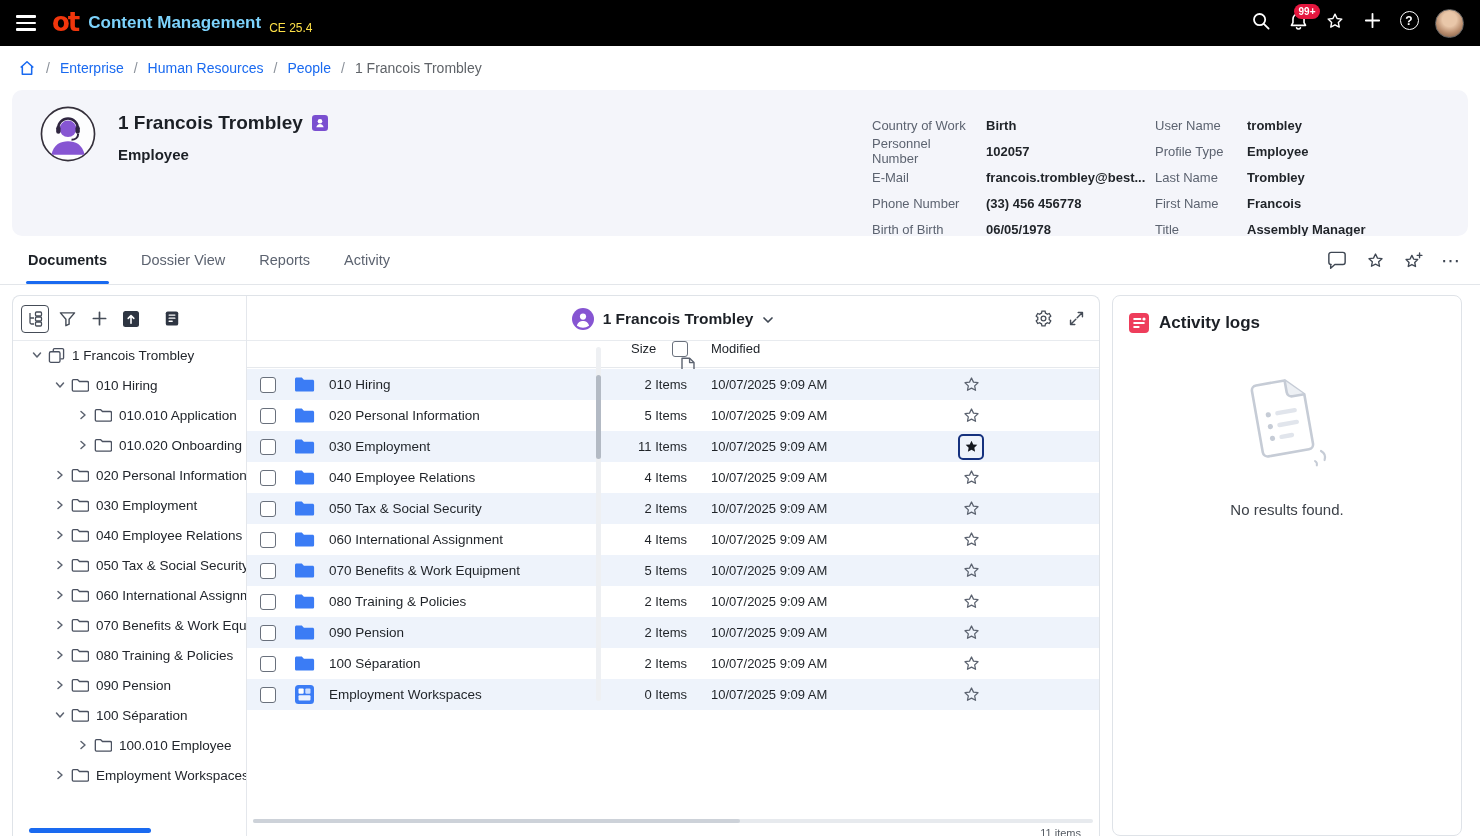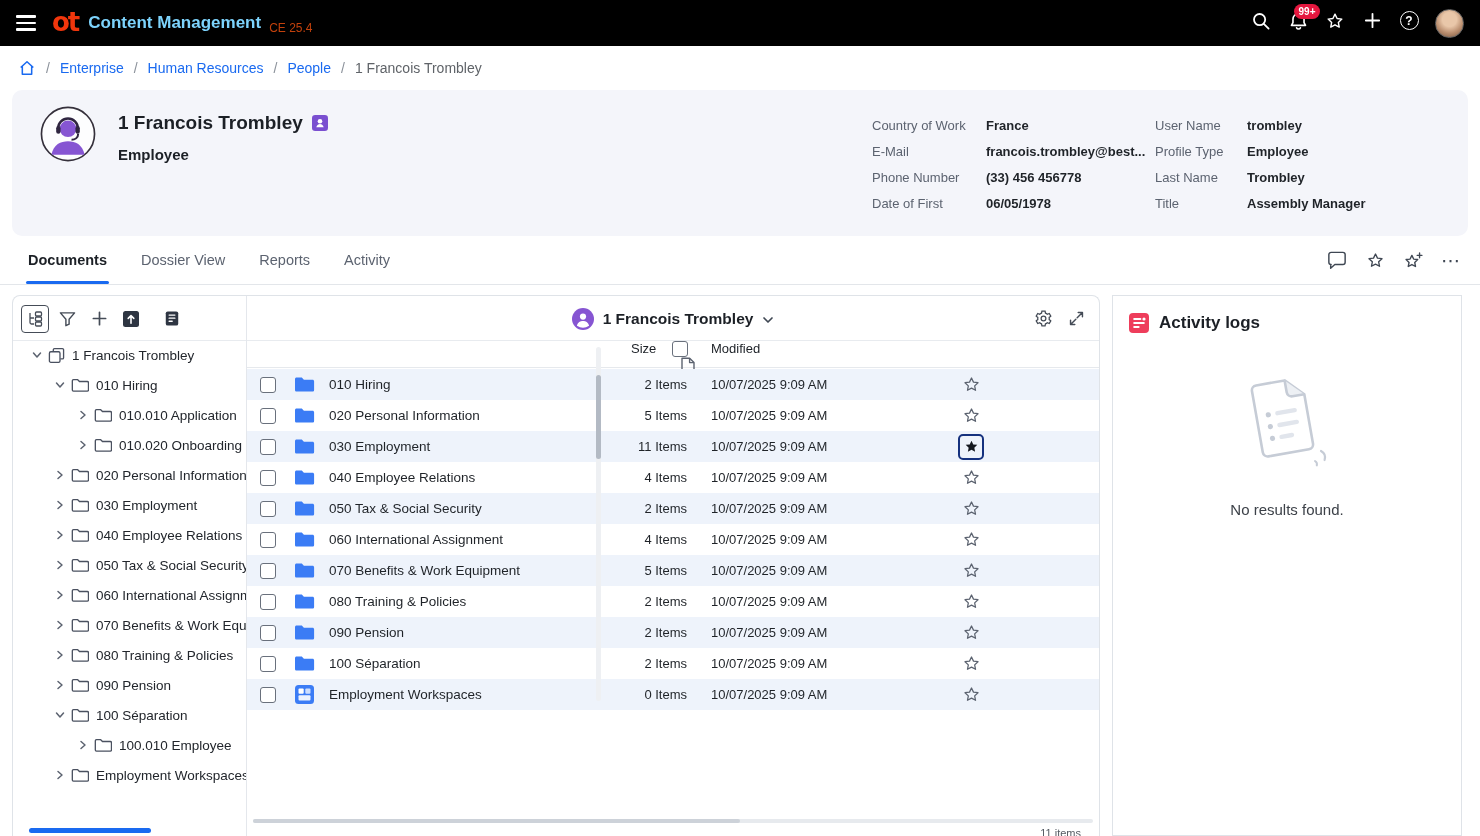--- a/index.html
+++ b/index.html
@@ -7,21 +7,21 @@
               font-family:"Liberation Sans", sans-serif; color:#1f2328; }
 
   
   .topbar { position:absolute; top:0; left:0; right:0; height:46px; background:var(--topbar-bg,#000);
             display:flex; align-items:center; padding:0 16px; z-index:9; }
   .hamburger { width:22px; cursor:pointer; }
   .hamburger i { display:block; width:20px; height:2.4px; background:#fff; margin:4px 0; border-radius:1px; }
   .logo { color:#F1360C; font-weight:800; font-size:26px; letter-spacing:-2px; line-height:0.9;
           margin-left:14px; font-family:"DejaVu Sans", sans-serif; }
   .apptitle { color:#7dd3fc; font-size:17px; font-weight:600; margin-left:10px; }
-  .version { color:#c2410c; font-size:12px; margin-left:8px; margin-top:10px; }
+  .version { color:#fde047; font-size:12px; margin-left:8px; margin-top:10px; }
   .tspacer { flex:1; }
   .tico { color:#fff; width:24px; height:24px; display:flex; align-items:flex-start; justify-content:center;
           position:relative; margin-left:13px; cursor:pointer; }
   .badge { position:absolute; top:-7px; right:-10px; background:var(--badge-red,#E5173F); color:#fff;
            font-size:10px; font-weight:700; padding:1.5px 4.5px; border-radius:9px; line-height:1.2; }
   .helpq { width:19px; height:19px; border:1.8px solid #fff; border-radius:50%;
            display:flex; align-items:center; justify-content:center; font-size:12px; font-weight:700; color:#fff; }
   .helpq::after { content:"?"; }
   .avatar-top { width:29px; height:29px; border-radius:50%; margin-left:14px; border:1px solid #666; cursor:pointer;
                 background:radial-gradient(circle at 50% 35%, #e9c7a9 0 32%, #b98d6e 62%, #6f4f39 100%); }
@@ -110,21 +110,21 @@
            justify-content:center; color:#5c6370; border-radius:5px; }
   .fstar.on { color:#14181f; border:2px solid #15317e; }
   .vscroll { position:absolute; left:349px; top:6px; width:5px; height:354px; background:#eef0f3; border-radius:3px; }
   .vthumb { position:absolute; top:28px; left:0; width:5px; height:84px; background:#b3bac4; border-radius:3px; }
   .hscroll { position:absolute; left:6px; right:6px; top:478px; height:4px; background:#e7eaee; border-radius:2px; }
   .hthumb { position:absolute; left:0; top:0; height:4px; width:58%; background:#cdd2d9; border-radius:2px; }
   .itemscount { position:absolute; right:18px; top:486px; font-size:11px; color:#555b63; }
 
   
   .actcard { position:absolute; top:295px; left:1112px; width:350px; height:541px; background:#fff;
-             border:1px solid #dfe3e8; border-radius:0; }
+             border:1px solid #dfe3e8; border-radius:8px; }
   .acthdr { display:flex; align-items:center; gap:10px; padding:17px 18px 10px 16px; }
   .acttitle { font-size:17px; font-weight:700; color:#1c2026; }
   .actempty { display:flex; flex-direction:column; align-items:center; margin-top:26px; }
   .actmsg { margin-top:22px; font-size:15px; color:#3c4148; }
 
   svg { display:block; }
 </style>
 </head>
 <body>
 
@@ -213,47 +213,55 @@
             <circle cx="8" cy="6.3" r="2.3" fill="#fff"></circle>
             <path d="M4.3 12.3c.7-2.4 2.2-3.2 3.7-3.2s3 .8 3.7 3.2z" fill="#fff"></path>
           </svg>
       </span>
     </div>
     <div class="psub">Employee</div>
   </div>
   <div class="pdetails left">
       <div class="drow">
         <span class="dlab">Country of Work</span>
-        <span class="dval">France</span>
+        <span class="dval">Birth</span>
+      </div>
+      <div class="drow">
+        <span class="dlab">Personnel Number</span>
+        <span class="dval">102057</span>
       </div>
       <div class="drow">
         <span class="dlab">E-Mail</span>
         <span class="dval">francois.trombley@best...</span>
       </div>
       <div class="drow">
         <span class="dlab">Phone Number</span>
         <span class="dval">(33) 456 456778</span>
       </div>
       <div class="drow">
-        <span class="dlab">Date of First</span>
+        <span class="dlab">Birth of Birth</span>
         <span class="dval">06/05/1978</span>
       </div>
     </div>
   <div class="pdetails right">
       <div class="drow">
         <span class="dlab">User Name</span>
         <span class="dval">trombley</span>
       </div>
       <div class="drow">
         <span class="dlab">Profile Type</span>
         <span class="dval">Employee</span>
       </div>
       <div class="drow">
         <span class="dlab">Last Name</span>
         <span class="dval">Trombley</span>
+      </div>
+      <div class="drow">
+        <span class="dlab">First Name</span>
+        <span class="dval">Francois</span>
       </div>
       <div class="drow">
         <span class="dlab">Title</span>
         <span class="dval">Assembly Manager</span>
       </div>
     </div>
 </div>
 
 <div class="tabbar">
   <span style="display:flex;gap:30px;">

